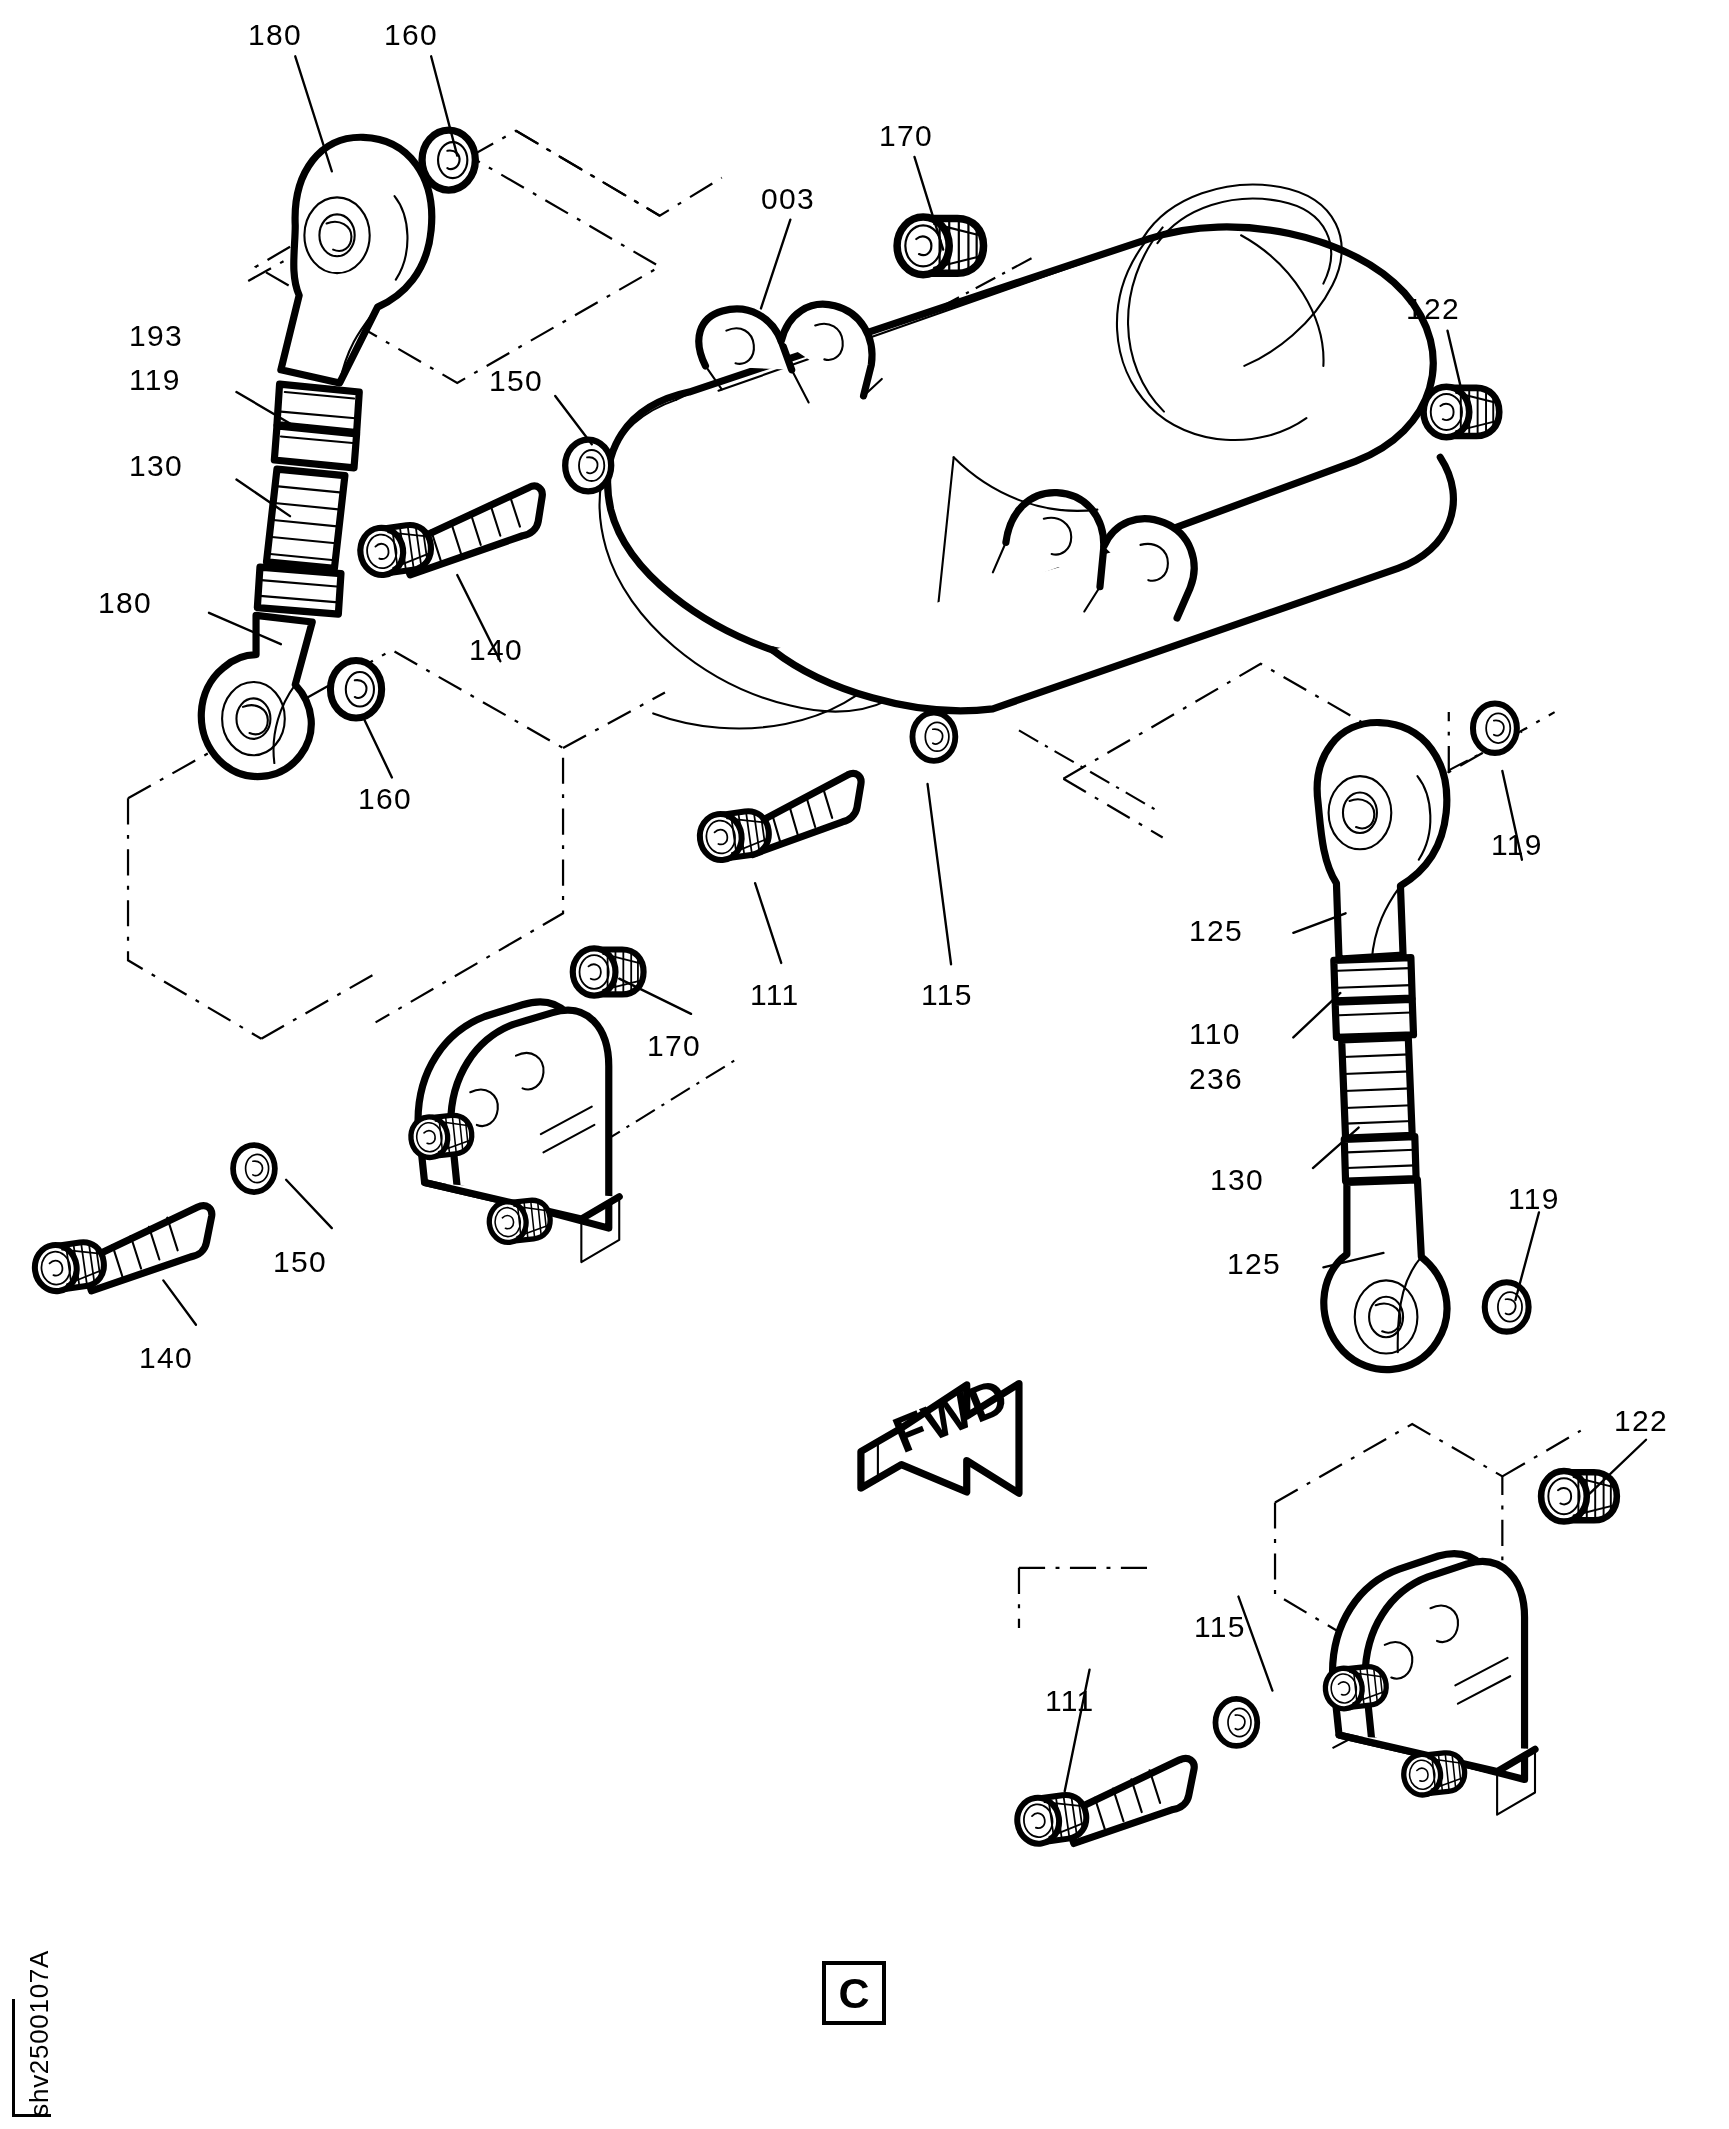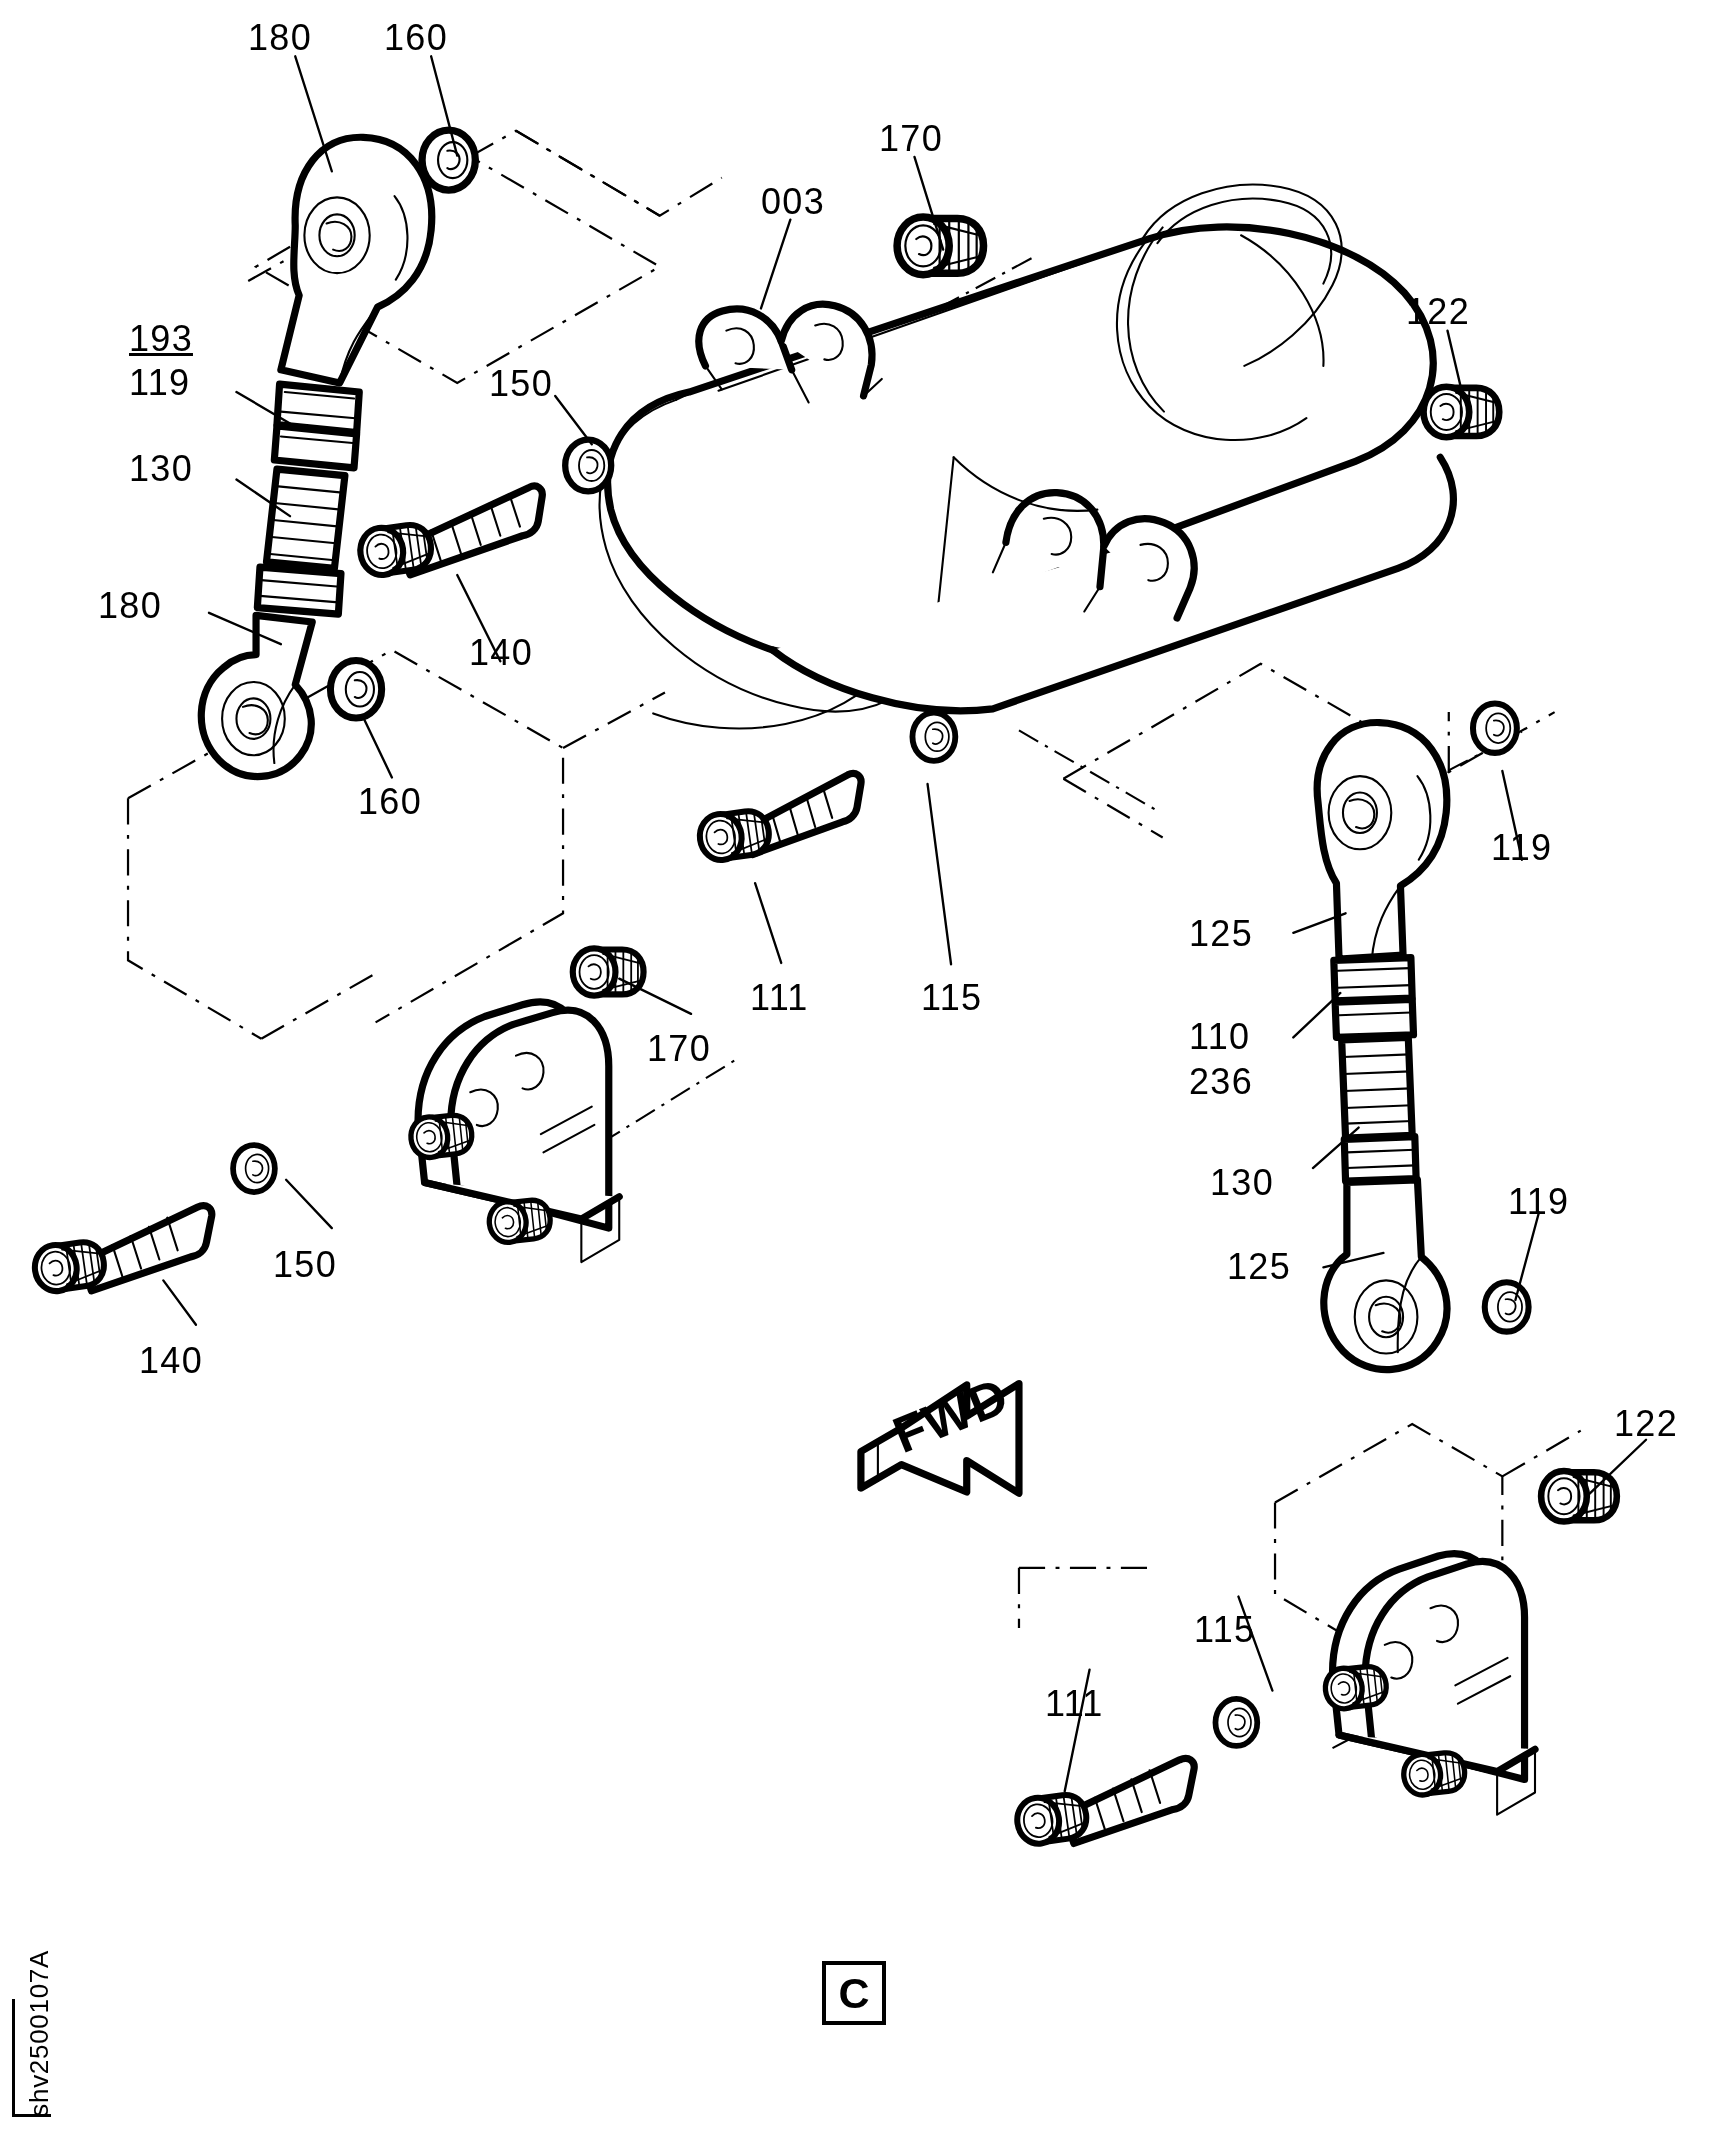--- a/index.html
+++ b/index.html
@@ -14,21 +14,21 @@
     width: 1729px;
     height: 2129px;
     background: #fff;
     overflow: hidden;
   }
   #svg-root { position: absolute; inset: 0; width: 100%; height: 100%; }
 
   .callout {
     position: absolute;
     font-family: "Liberation Sans", sans-serif;
-    font-size: 36px;
+    font-size: 30px;
     font-weight: 400;
     letter-spacing: 1.3px;
     color: #000;
     white-space: nowrap;
     line-height: 1;
     user-select: none;
   }
 
   .drawing-code {
     position: absolute;
@@ -507,21 +507,21 @@
       </g>
     </g>
   </svg>
 
   <div>
     <span class="callout" style="left:248px;  top:19.6px;">180</span>
     <span class="callout" style="left:384px;  top:19.6px;">160</span>
     <span class="callout" style="left:879px; top:121px;">170</span>
     <span class="callout" style="left:761px; top:184px;">003</span>
     <span class="callout" style="left:1406px; top:294px;">122</span>
-    <span class="callout" style="left:129px;  top:321px;text-decoration:underline;">193</span>
+    <span class="callout" style="left:129px;  top:321px;">193</span>
     <span class="callout" style="left:129px;  top:365px;">119</span>
     <span class="callout" style="left:129px;  top:451px;">130</span>
     <span class="callout" style="left:489px;  top:366px;">150</span>
     <span class="callout" style="left:98px;  top:588px;">180</span>
     <span class="callout" style="left:469px;  top:635px;">140</span>
     <span class="callout" style="left:358px;  top:784px;">160</span>
     <span class="callout" style="left:1491px; top:830px;">119</span>
     <span class="callout" style="left:1189px; top:916px;">125</span>
     <span class="callout" style="left:750px; top:980px;">111</span>
     <span class="callout" style="left:921px; top:980px;">115</span>

